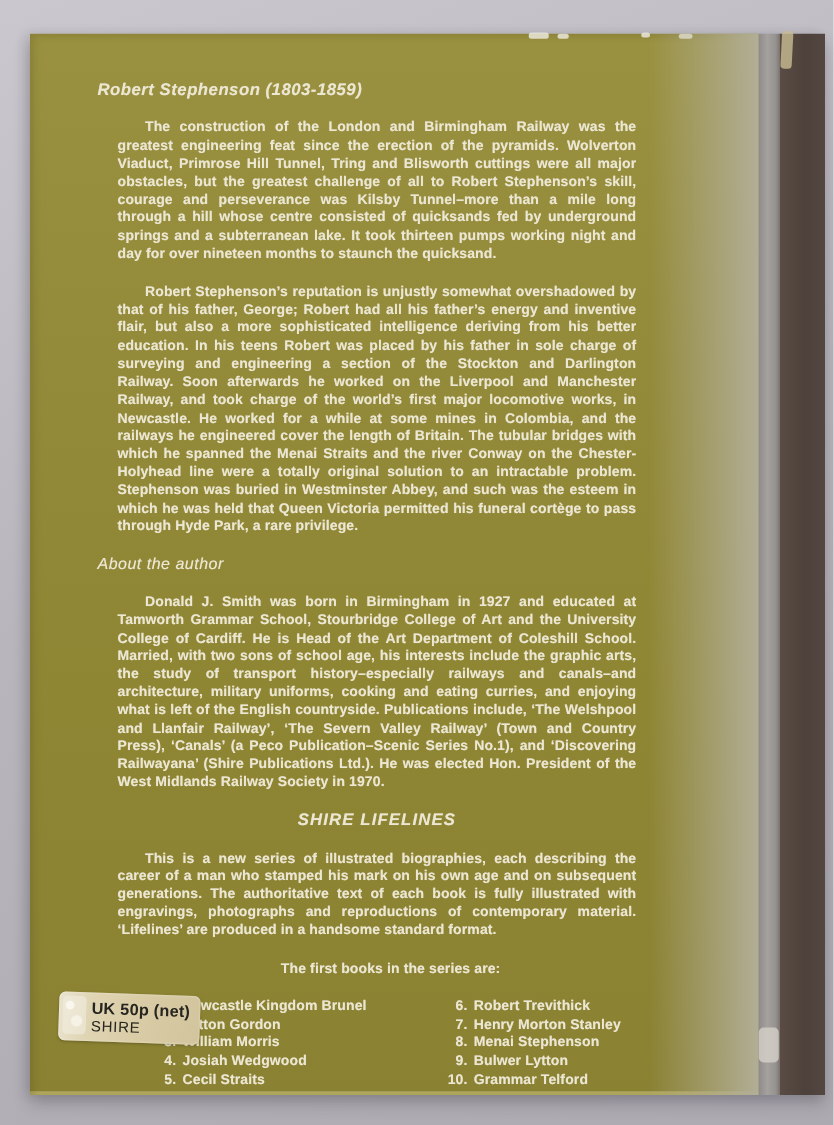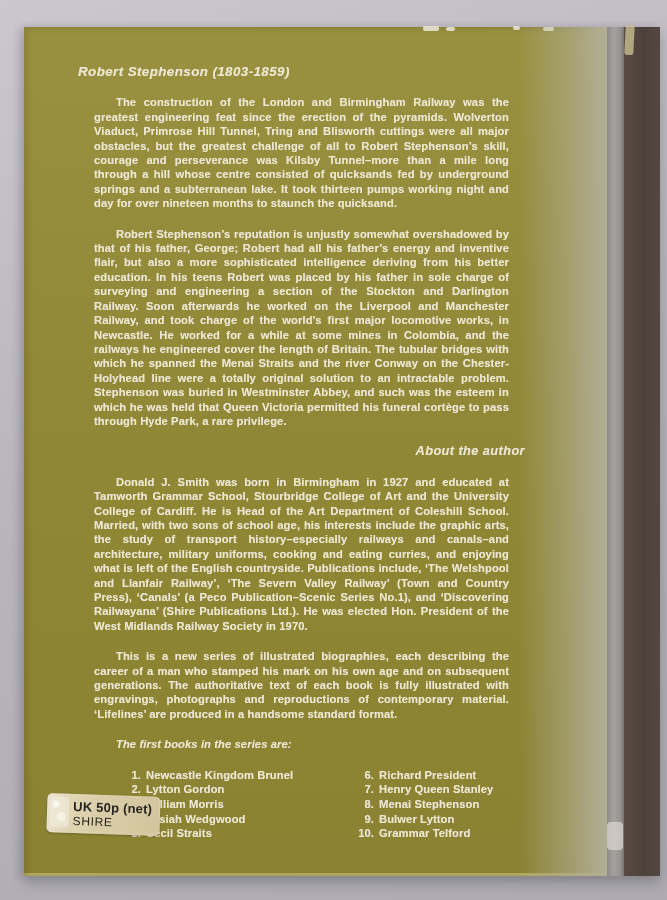--- a/index.html
+++ b/index.html
@@ -37,29 +37,29 @@
     color:var(--text-cream,#ece7d3);
     font-weight:700;font-size:11.2px;line-height:14.4px;
     text-align:justify;letter-spacing:.1px;
     text-shadow:0 0 .6px rgba(236,231,211,.55);
   }
   .cover-text h1{
     margin:0 0 8px 0;font-size:13.4px;font-style:italic;font-weight:700;
     letter-spacing:.4px;text-align:left;
   }
   .cover-text h2{
-    margin:9px 0 7px 0;font-size:12.8px;font-style:italic;font-weight:700;
-    letter-spacing:.4px;text-align:right;
+    margin:9px 0 7px 0;font-size:12.8px;font-style:italic;font-weight:400;
+    letter-spacing:.4px;text-align:left;
   }
   .cover-text h3{
     margin:5px 0 4px 0;font-size:13.4px;font-style:italic;font-weight:700;
     letter-spacing:.9px;text-align:center;
   }
   .cover-text p{margin:16px;text-indent:22px;}
-  .cover-text p.intro{text-align:left;font-style:italic;}
+  .cover-text p.intro{text-align:center;}
   .series-list{display:flex;padding-left:45px;margin-top:1px;}
   .series-col{display:block;}
   .series-col.col1{width:225px;}
   .series-item{display:flex;line-height:14.7px;}
   .series-item .num{text-align:right;margin-right:5px;flex:none;}
   .col1 .num{width:18px;}
   .col2 .num{width:26px;}
   .series-item .name{white-space:nowrap;}
   .sticker{
     position:absolute;left:23px;top:768px;width:113px;height:39px;
@@ -104,20 +104,21 @@
     <div class="wear-chip chip-d"></div>
     <div class="wear-chip chip-spine-top"></div>
     <div class="wear-chip chip-spine-bottom"></div>
 
     <div class="cover-text">
       <h1>Robert Stephenson (1803-1859)</h1>
       <p>The construction of the London and Birmingham Railway was the greatest engineering feat since the erection of the pyramids. Wolverton Viaduct, Primrose Hill Tunnel, Tring and Blisworth cuttings were all major obstacles, but the greatest challenge of all to Robert Stephenson’s skill, courage and perseverance was Kilsby Tunnel–more than a mile long through a hill whose centre consisted of quicksands fed by underground springs and a subterranean lake. It took thirteen pumps working night and day for over nineteen months to staunch the quicksand.</p>
       <p>Robert Stephenson’s reputation is unjustly somewhat overshadowed by that of his father, George; Robert had all his father’s energy and inventive flair, but also a more sophisticated intelligence deriving from his better education. In his teens Robert was placed by his father in sole charge of surveying and engineering a section of the Stockton and Darlington Railway. Soon afterwards he worked on the Liverpool and Manchester Railway, and took charge of the world’s first major locomotive works, in Newcastle. He worked for a while at some mines in Colombia, and the railways he engineered cover the length of Britain. The tubular bridges with which he spanned the Menai Straits and the river Conway on the Chester-Holyhead line were a totally original solution to an intractable problem. Stephenson was buried in Westminster Abbey, and such was the esteem in which he was held that Queen Victoria permitted his funeral cortège to pass through Hyde Park, a rare privilege.</p>
       <h2>About the author</h2>
       <p>Donald J. Smith was born in Birmingham in 1927 and educated at Tamworth Grammar School, Stourbridge College of Art and the University College of Cardiff. He is Head of the Art Department of Coleshill School. Married, with two sons of school age, his interests include the graphic arts, the study of transport history–especially railways and canals–and architecture, military uniforms, cooking and eating curries, and enjoying what is left of the English countryside. Publications include, ‘The Welshpool and Llanfair Railway’, ‘The Severn Valley Railway’ (Town and Country Press), ‘Canals’ (a Peco Publication–Scenic Series No.1), and ‘Discovering Railwayana’ (Shire Publications Ltd.). He was elected Hon. President of the West Midlands Railway Society in 1970.</p>
+      <h3>SHIRE LIFELINES</h3>
       <p>This is a new series of illustrated biographies, each describing the career of a man who stamped his mark on his own age and on subsequent generations. The authoritative text of each book is fully illustrated with engravings, photographs and reproductions of contemporary material. ‘Lifelines’ are produced in a handsome standard format.</p>
       <p class="intro">The first books in the series are:</p>
 
       <div class="series-list">
         <div class="series-col col1">
           <div class="series-item">
             <span class="num">1.</span>
             <span class="name">Newcastle Kingdom Brunel</span>
           </div>
           <div class="series-item">
@@ -133,25 +134,25 @@
             <span class="name">Josiah Wedgwood</span>
           </div>
           <div class="series-item">
             <span class="num">5.</span>
             <span class="name">Cecil Straits</span>
           </div>
         </div>
         <div class="series-col col2">
           <div class="series-item">
             <span class="num">6.</span>
-            <span class="name">Richard President</span>
+            <span class="name">Robert Trevithick</span>
           </div>
           <div class="series-item">
             <span class="num">7.</span>
-            <span class="name">Henry Queen Stanley</span>
+            <span class="name">Henry Morton Stanley</span>
           </div>
           <div class="series-item">
             <span class="num">8.</span>
             <span class="name">Menai Stephenson</span>
           </div>
           <div class="series-item">
             <span class="num">9.</span>
             <span class="name">Bulwer Lytton</span>
           </div>
           <div class="series-item">

